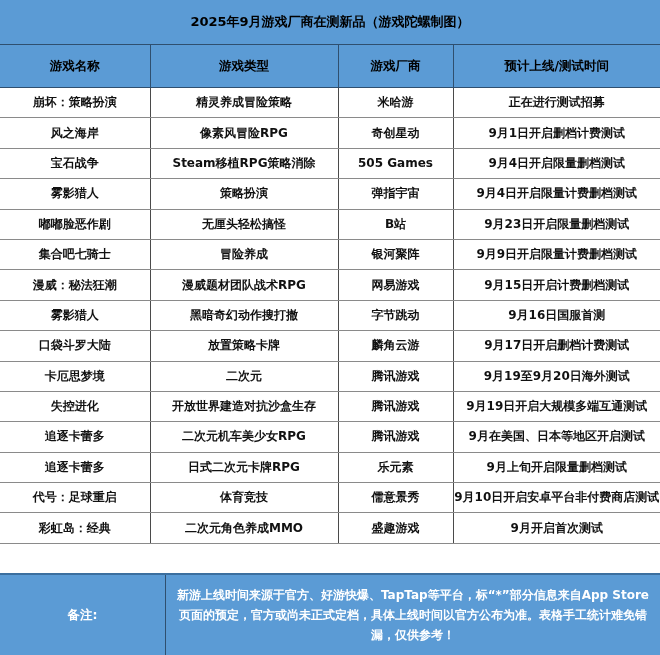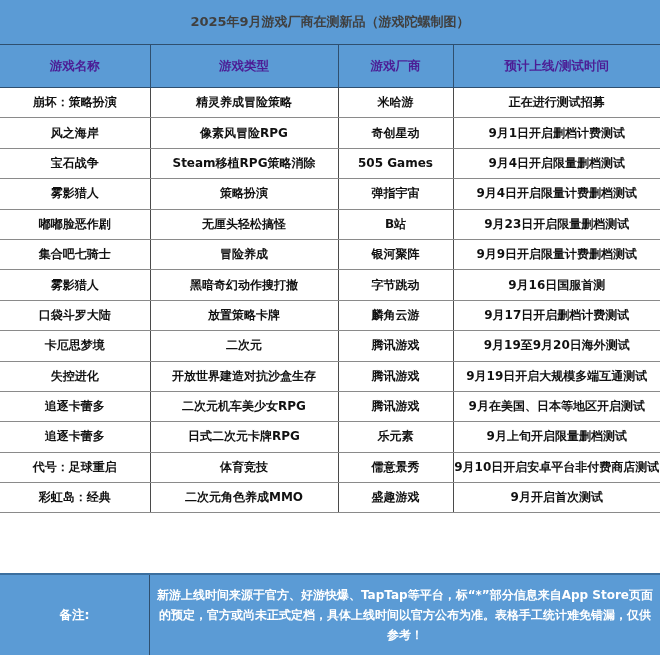--- a/index.html
+++ b/index.html
@@ -1,50 +1,50 @@
 <!DOCTYPE html>
 <html><head>
 <meta charset="utf-8">
 <style>
   html, body { margin: 0; padding: 0; background: #ffffff; }
   body { width: 660px; height: 655px; overflow: hidden; font-family: "DejaVu Sans", "Liberation Sans", sans-serif; }
   .sheet { position: relative; width: 660px; height: 655px; background: #ffffff; }
   .title-band {
     position: absolute; left: 0; top: 0; width: 660px; height: 45px;
-    background: #5b9bd5; color: #404040; font-size: 13px; font-weight: bold;
+    background: #5b9bd5; color: #000000; font-size: 13px; font-weight: bold;
     display: flex; align-items: center; justify-content: center;
     border-bottom: 1px solid #2f4f6f; box-sizing: border-box;
   }
   table.grid {
     position: absolute; left: 0; top: 45px; width: 660px;
     border-collapse: collapse; table-layout: fixed;
   }
   table.grid col.c1 { width: 150px; }
   table.grid col.c2 { width: 188px; }
   table.grid col.c3 { width: 115px; }
   table.grid col.c4 { width: 207px; }
   table.grid th {
-    height: 42px; background: #5b9bd5; color: #4c1d95; font-size: 12.5px; font-weight: bold;
+    height: 42px; background: #5b9bd5; color: #000000; font-size: 12.5px; font-weight: bold;
     border-right: 1px solid #2f4f6f; border-bottom: 1px solid #2f4f6f; padding: 0;
     text-align: center; vertical-align: middle;
   }
   table.grid th:last-child { border-right: none; }
   table.grid td {
     height: 29.4px; background: #ffffff; color: #111111; font-size: 12px; font-weight: bold;
     border-right: 1px solid #4a4a4a; border-bottom: 1px solid #8a8a8a; padding: 0;
     text-align: center; vertical-align: middle; white-space: nowrap; overflow: hidden;
   }
   table.grid td:last-child { border-right: none; }
   table.grid td.clip { text-overflow: clip; text-align: center; }
   .footer {
     position: absolute; left: 0; top: 573px; width: 660px; height: 82px;
     background: #5b9bd5; color: #ffffff; display: flex; border-top: 2px solid #3b6f9f; box-sizing: border-box;
   }
   .footer .label {
-    width: 150px; display: flex; align-items: center; justify-content: center;
+    width: 166px; display: flex; align-items: center; justify-content: center;
     font-size: 12.5px; font-weight: bold; border-right: 1px solid #2f4f6f; box-sizing: border-box;
   }
   .footer .note {
     flex: 1; display: flex; align-items: center; justify-content: center; text-align: center;
     padding: 0 6px; font-size: 12px; font-weight: bold; line-height: 20px;
   }
 </style>
 </head>
 <body>
 
@@ -97,20 +97,26 @@
         <td>B站</td>
         <td>9月23日开启限量删档测试</td>
       </tr>
       <tr>
         <td>集合吧七骑士</td>
         <td>冒险养成</td>
         <td>银河聚阵</td>
         <td>9月9日开启限量计费删档测试</td>
       </tr>
       <tr>
+        <td>漫威：秘法狂潮</td>
+        <td>漫威题材团队战术RPG</td>
+        <td>网易游戏</td>
+        <td>9月15日开启计费删档测试</td>
+      </tr>
+      <tr>
         <td>雾影猎人</td>
         <td>黑暗奇幻动作搜打撤</td>
         <td>字节跳动</td>
         <td>9月16日国服首测</td>
       </tr>
       <tr>
         <td>口袋斗罗大陆</td>
         <td>放置策略卡牌</td>
         <td>麟角云游</td>
         <td>9月17日开启删档计费测试</td>

